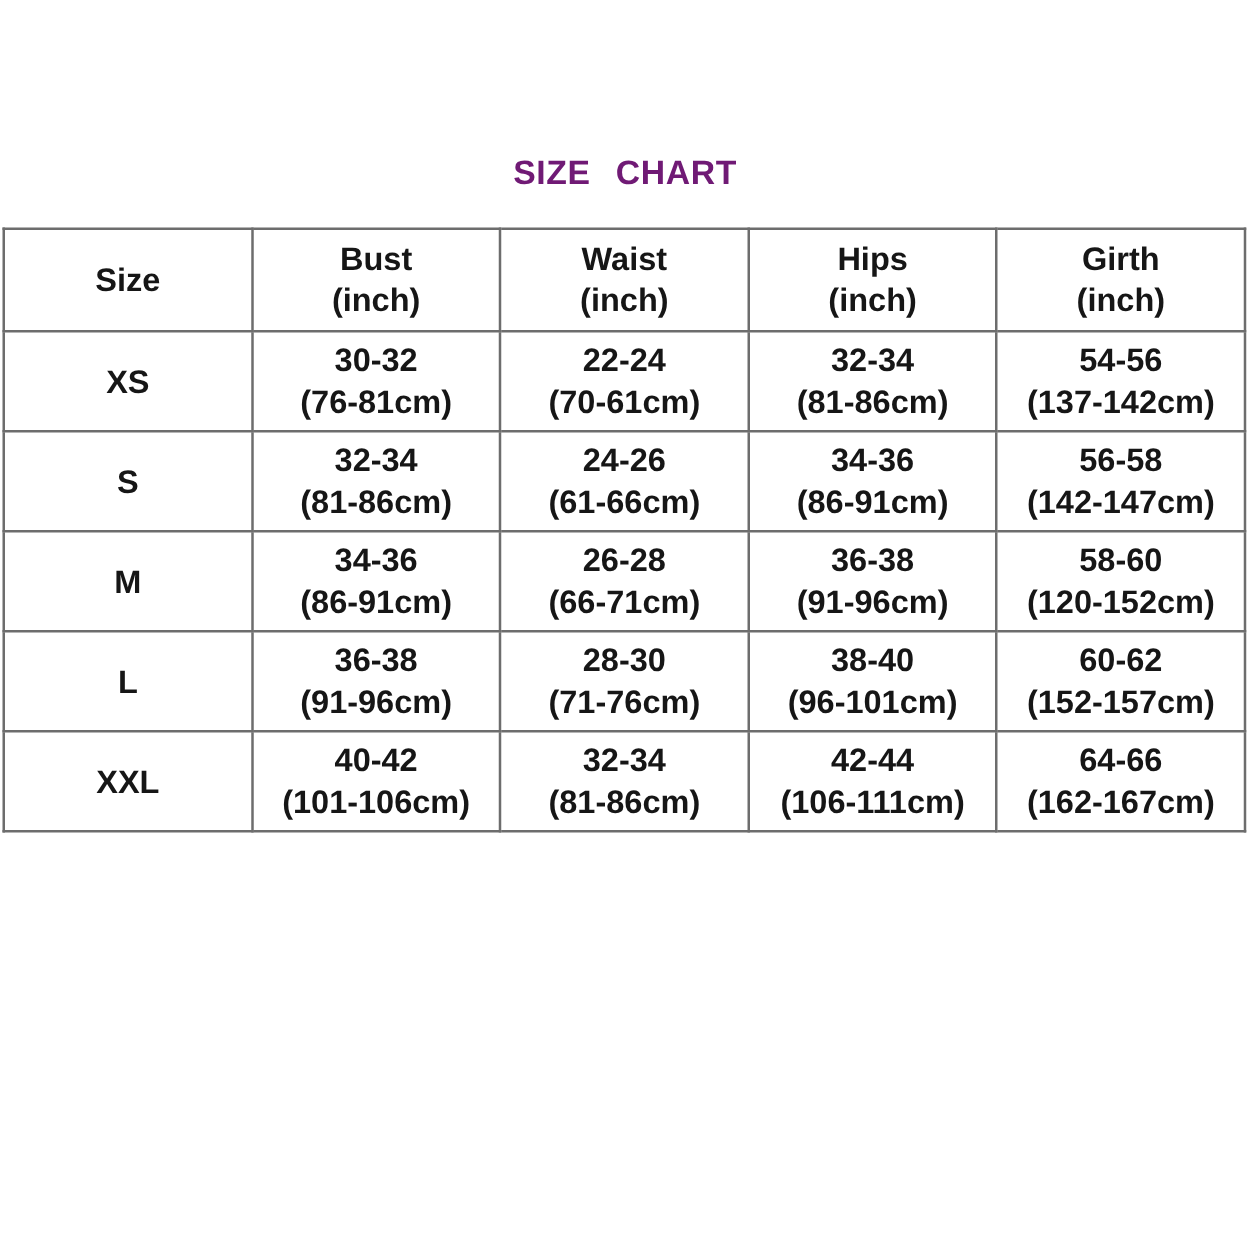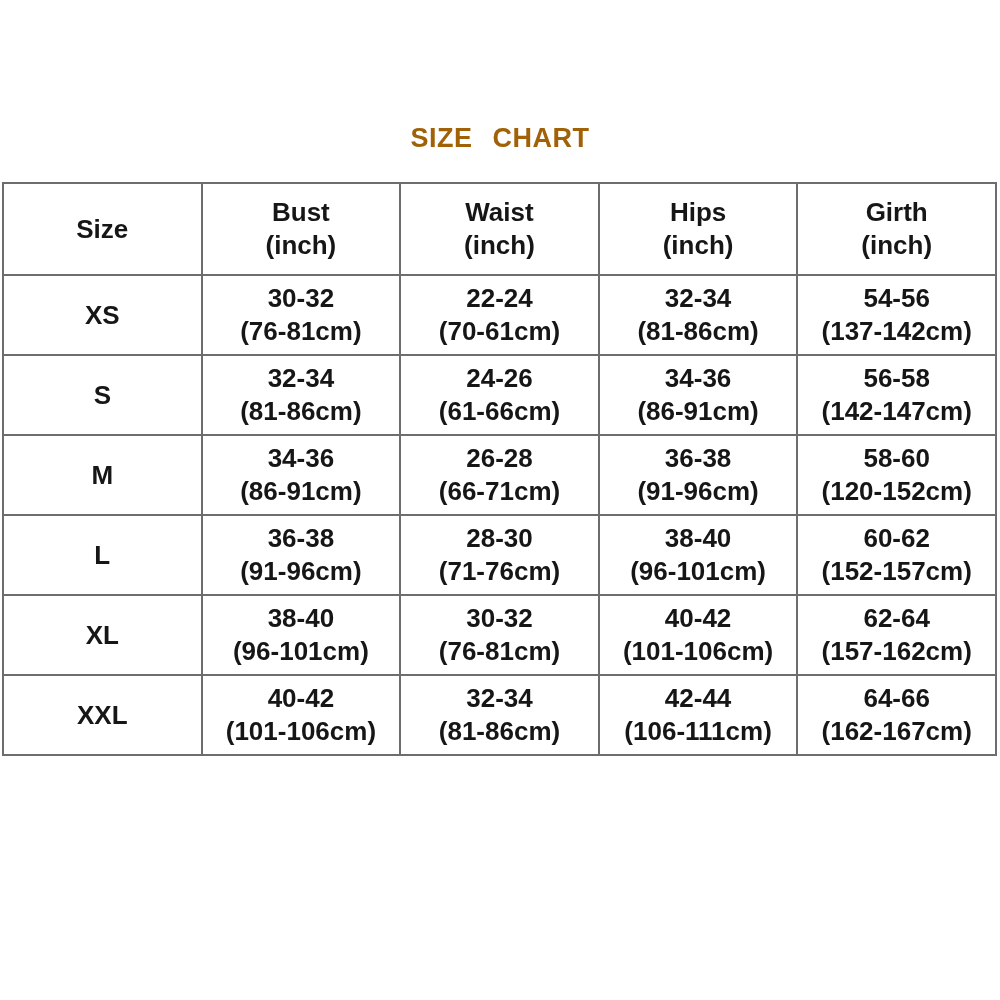--- a/index.html
+++ b/index.html
@@ -17,41 +17,41 @@
     top: 121px;
     left: 0;
     width: 100%;
     margin: 0;
     text-align: center;
     font-size: 27px;
     line-height: 34px;
     font-weight: bold;
     letter-spacing: 0.5px;
     word-spacing: 12px;
-    color: #a16207;
+    color: #701a75;
   }
   table.size-table {
     position: absolute;
     top: 182px;
     left: 2px;
     width: 995px;
     border-collapse: collapse;
     table-layout: fixed;
   }
   .size-table th,
   .size-table td {
     border: 2px solid #6d6d6d;
     text-align: center;
     vertical-align: middle;
     font-weight: bold;
     font-size: 26px;
     padding: 0;
     background: #ffffff;
   }
-  .size-table thead tr { height: 92px; }
+  .size-table thead tr { height: 82px; }
   .size-table tbody tr { height: 80px; }
   .line { display: block; line-height: 33px; }
 </style>
 </head>
 <body>
 
 <h1 class="title">SIZE CHART</h1>
 
 <table class="size-table">
   <thead>
@@ -152,39 +152,20 @@
       <td>
         <span class="line">38-40</span>
         <span class="line">(96-101cm)</span>
       </td>
       <td>
         <span class="line">60-62</span>
         <span class="line">(152-157cm)</span>
       </td>
     </tr>
 
-    <tr>
-      <td>XL</td>
-      <td>
-        <span class="line">38-40</span>
-        <span class="line">(96-101cm)</span>
-      </td>
-      <td>
-        <span class="line">30-32</span>
-        <span class="line">(76-81cm)</span>
-      </td>
-      <td>
-        <span class="line">40-42</span>
-        <span class="line">(101-106cm)</span>
-      </td>
-      <td>
-        <span class="line">62-64</span>
-        <span class="line">(157-162cm)</span>
-      </td>
-    </tr>
 
     <tr>
       <td>XXL</td>
       <td>
         <span class="line">40-42</span>
         <span class="line">(101-106cm)</span>
       </td>
       <td>
         <span class="line">32-34</span>
         <span class="line">(81-86cm)</span>

